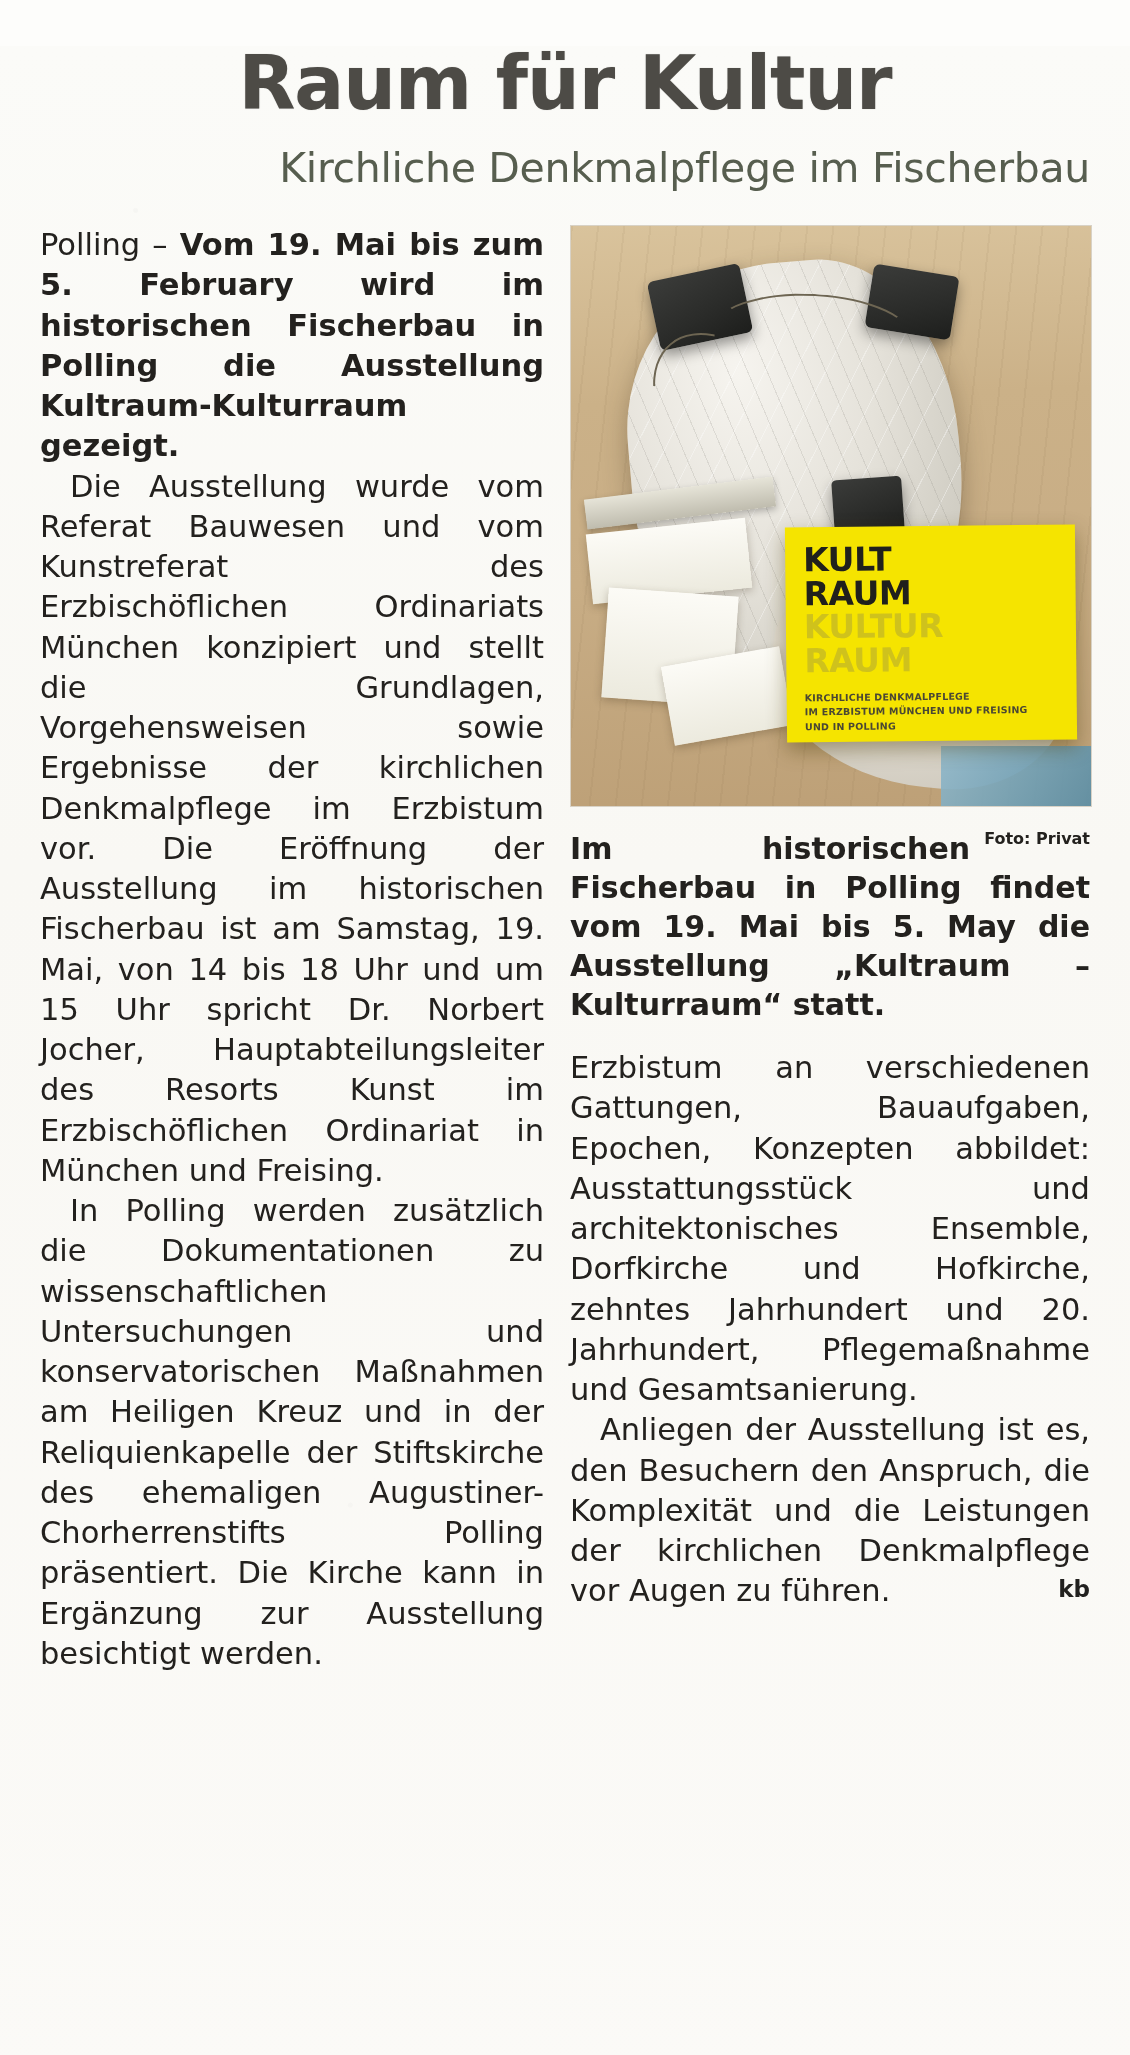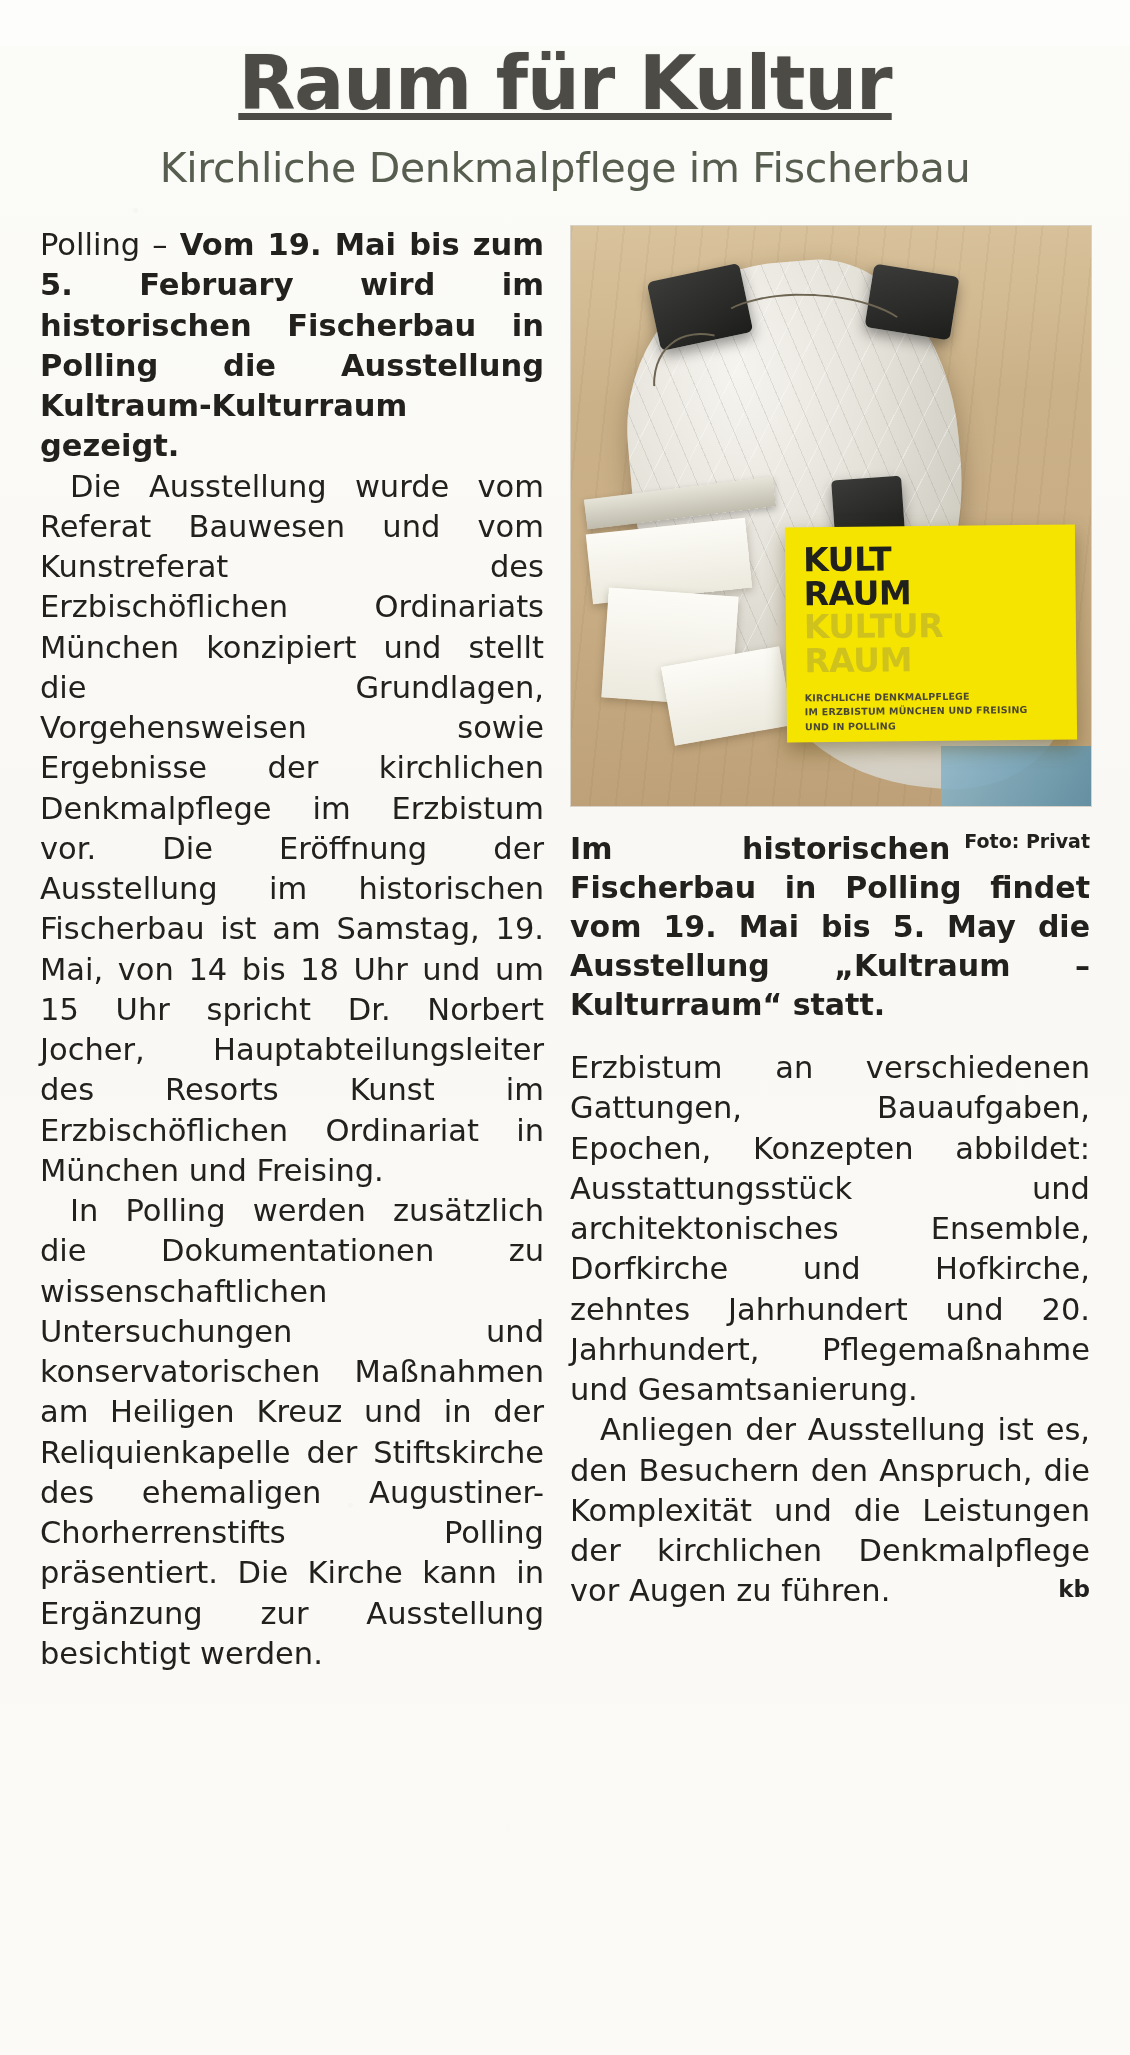--- a/index.html
+++ b/index.html
@@ -40,27 +40,26 @@
   .headline {
     font-family: "DejaVu Sans", sans-serif;
     font-weight: 700;
     font-size: 74px;
     letter-spacing: -1px;
     color: #4d4b46;
     text-align: center;
     margin: 46px 0 0 0;
     line-height: 1.0;
     text-shadow: 0 0 1px rgba(60,58,54,0.35);
-    text-decoration: underline;
   }
   .subhead {
     font-size: 41px;
     font-weight: 400;
     color: #575e4f;
-    text-align: center;
+    text-align: right;
     margin: 26px 0 0 0;
     line-height: 1.1;
     letter-spacing: -0.3px;
   }
   .columns {
     display: flex;
     gap: 26px;
     margin-top: 34px;
   }
   .col {
@@ -219,21 +218,21 @@
   .caption {
     margin-top: 22px;
     font-size: 30px;
     font-weight: 700;
     line-height: 1.3;
     text-align: justify;
     color: #23211e;
   }
   .credit {
     float: right;
-    font-size: 19px;
+    font-size: 16px;
     font-weight: 700;
     margin-left: 14px;
   }
   .rightbody {
     margin-top: 24px;
   }
   .rightbody p {
     margin: 0;
     font-size: 30.5px;
     line-height: 1.32;

